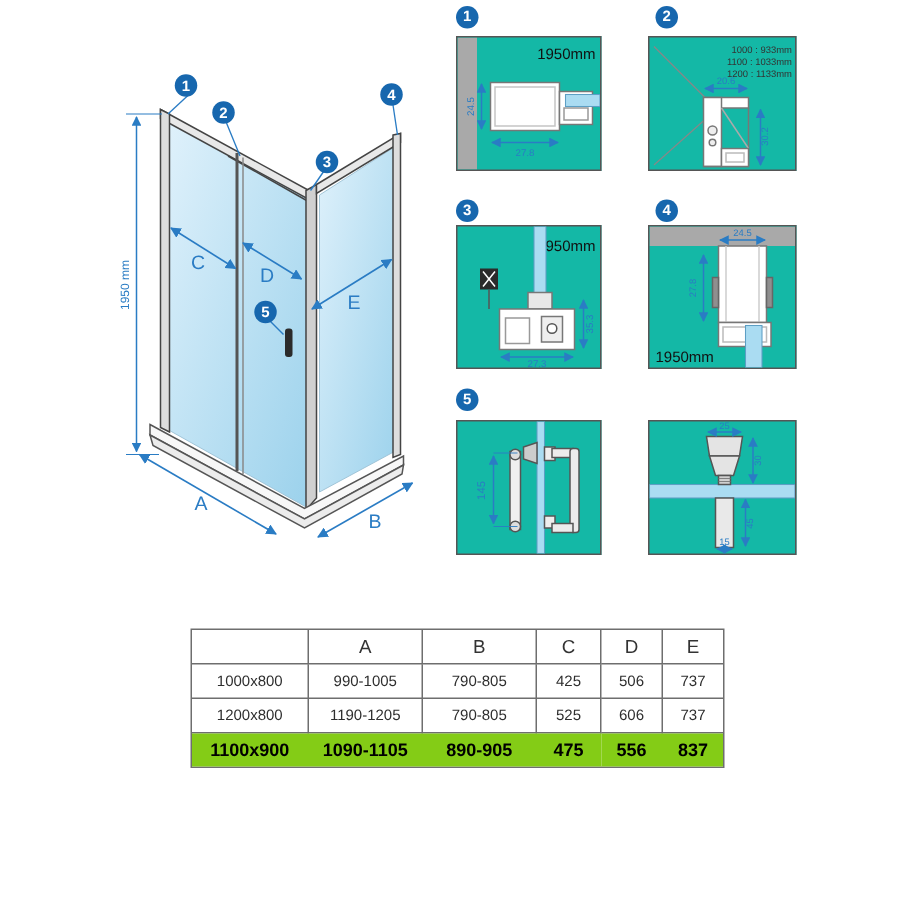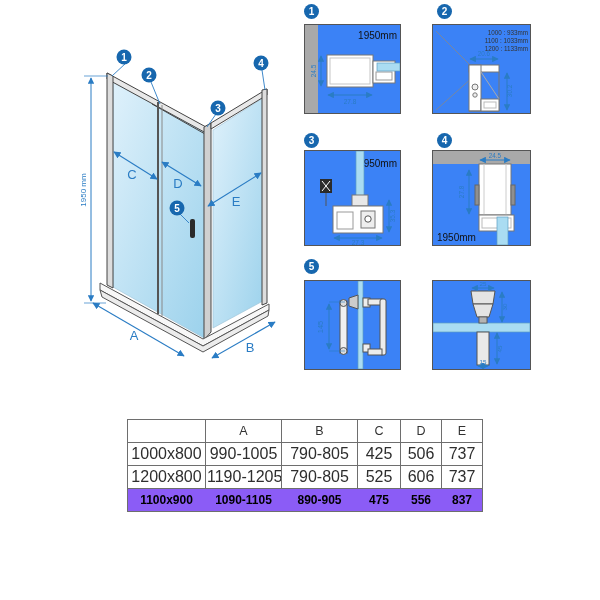--- a/index.html
+++ b/index.html
@@ -1,32 +1,32 @@
 <!DOCTYPE html>
 <html><head>
 <meta charset="utf-8">
 <style>
   html,body{margin:0;padding:0;background:#fff;}
   .stage{position:relative;width:600px;height:600px;background:#fff;overflow:hidden;
          font-family:"Liberation Sans",sans-serif;}
   svg text{font-family:"Liberation Sans",sans-serif;}
 
-  .panel{position:absolute;border:1px solid #555;background:#3b82f6;box-sizing:border-box;}
+  .panel{position:absolute;border:1px solid #555;background:#14b8a6;box-sizing:border-box;}
   .pbadge{position:absolute;width:15px;height:15px;border-radius:50%;background:#1767AE;
           color:#fff;font-size:10px;font-weight:bold;text-align:center;line-height:15px;}
 
   .spec-table{position:absolute;left:127px;top:419px;width:354px;border-collapse:separate;
               border-spacing:0;table-layout:fixed;border:1px solid #6e6e6e;background:#fff;}
   .spec-table th,.spec-table td{height:22px;padding:0 1px;text-align:center;vertical-align:middle;
               border-right:1px solid #6e6e6e;border-bottom:1px solid #6e6e6e;
-              font-size:16px;color:#2e2e2e;white-space:nowrap;overflow:hidden;}
+              font-size:10px;color:#2e2e2e;white-space:nowrap;overflow:hidden;}
   .spec-table th{font-size:12.5px;font-weight:normal;color:#333;}
   .spec-table th:last-child,.spec-table td:last-child{border-right:none;}
   .spec-table tr:last-child td{border-bottom:none;}
-  .spec-table tr.highlight td{background:#8b5cf6;color:#000;font-weight:bold;font-size:12px;
+  .spec-table tr.highlight td{background:#84cc16;color:#000;font-weight:bold;font-size:12px;
               border-right-color:transparent;}
   .spec-table tr.highlight td:last-child{border-right:none;}
 </style>
 </head>
 <body>
 
 <div class="stage">
 
   <svg width="0" height="0" style="position:absolute">
     <defs>

